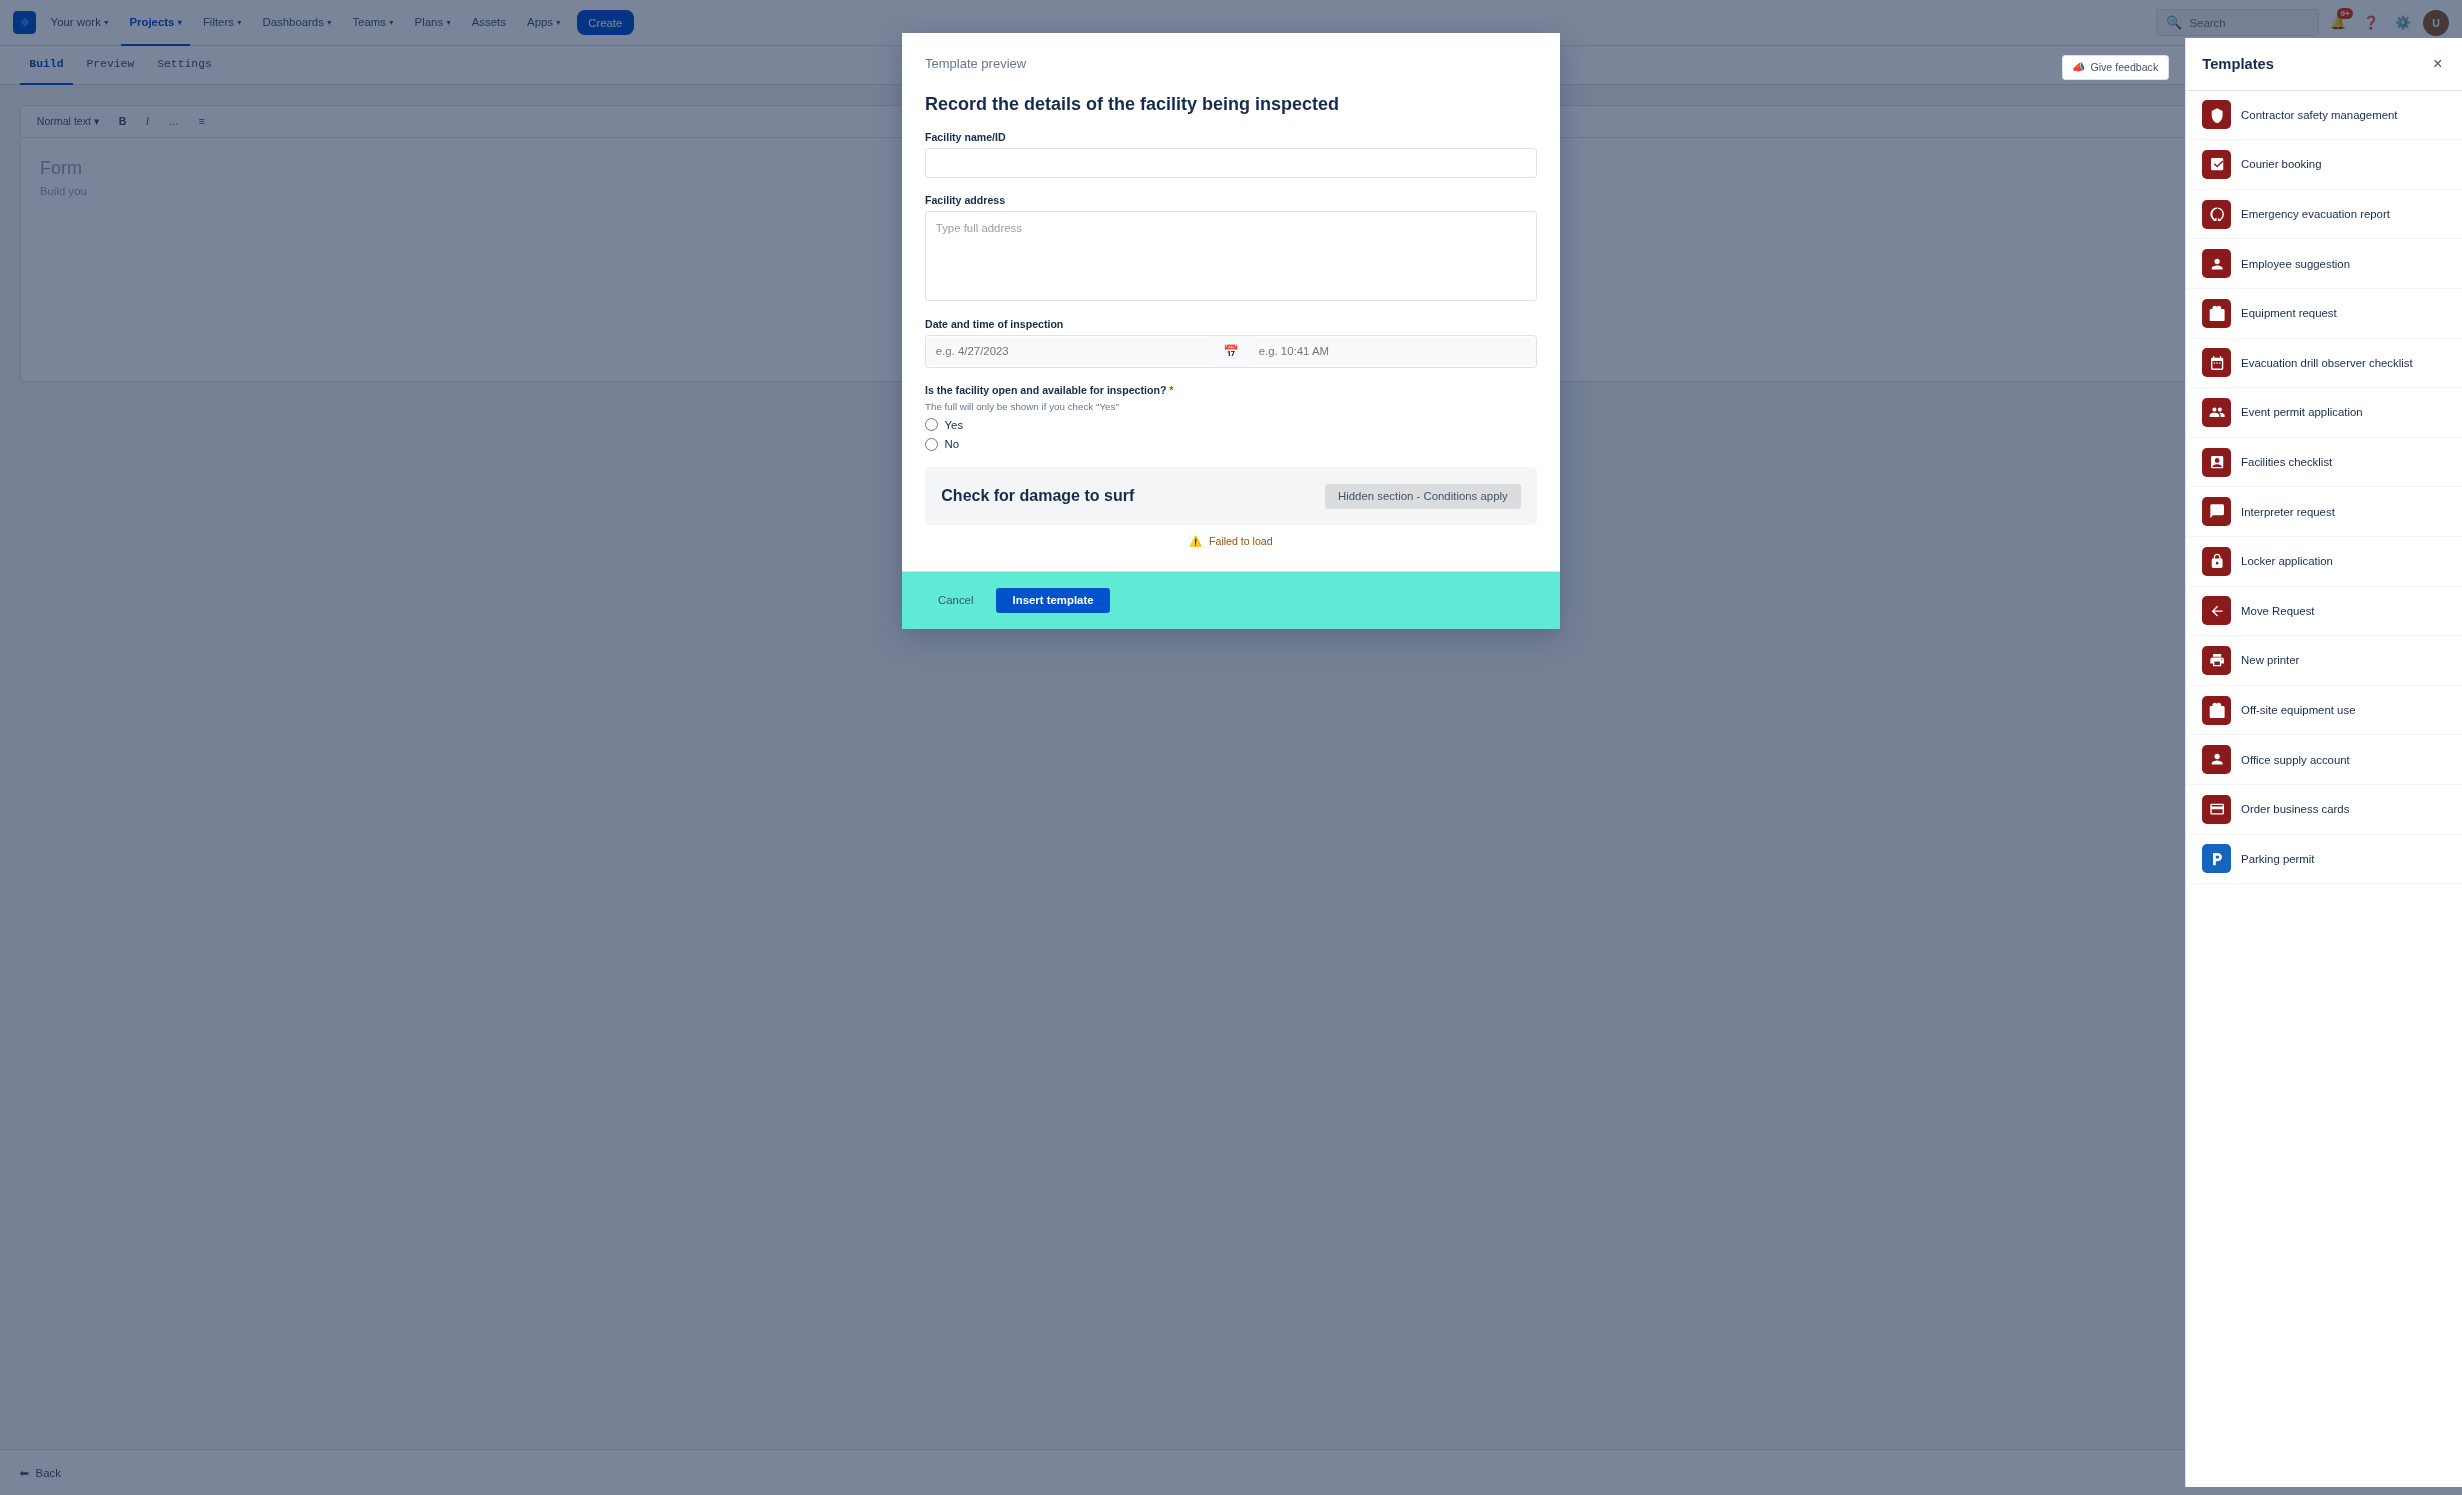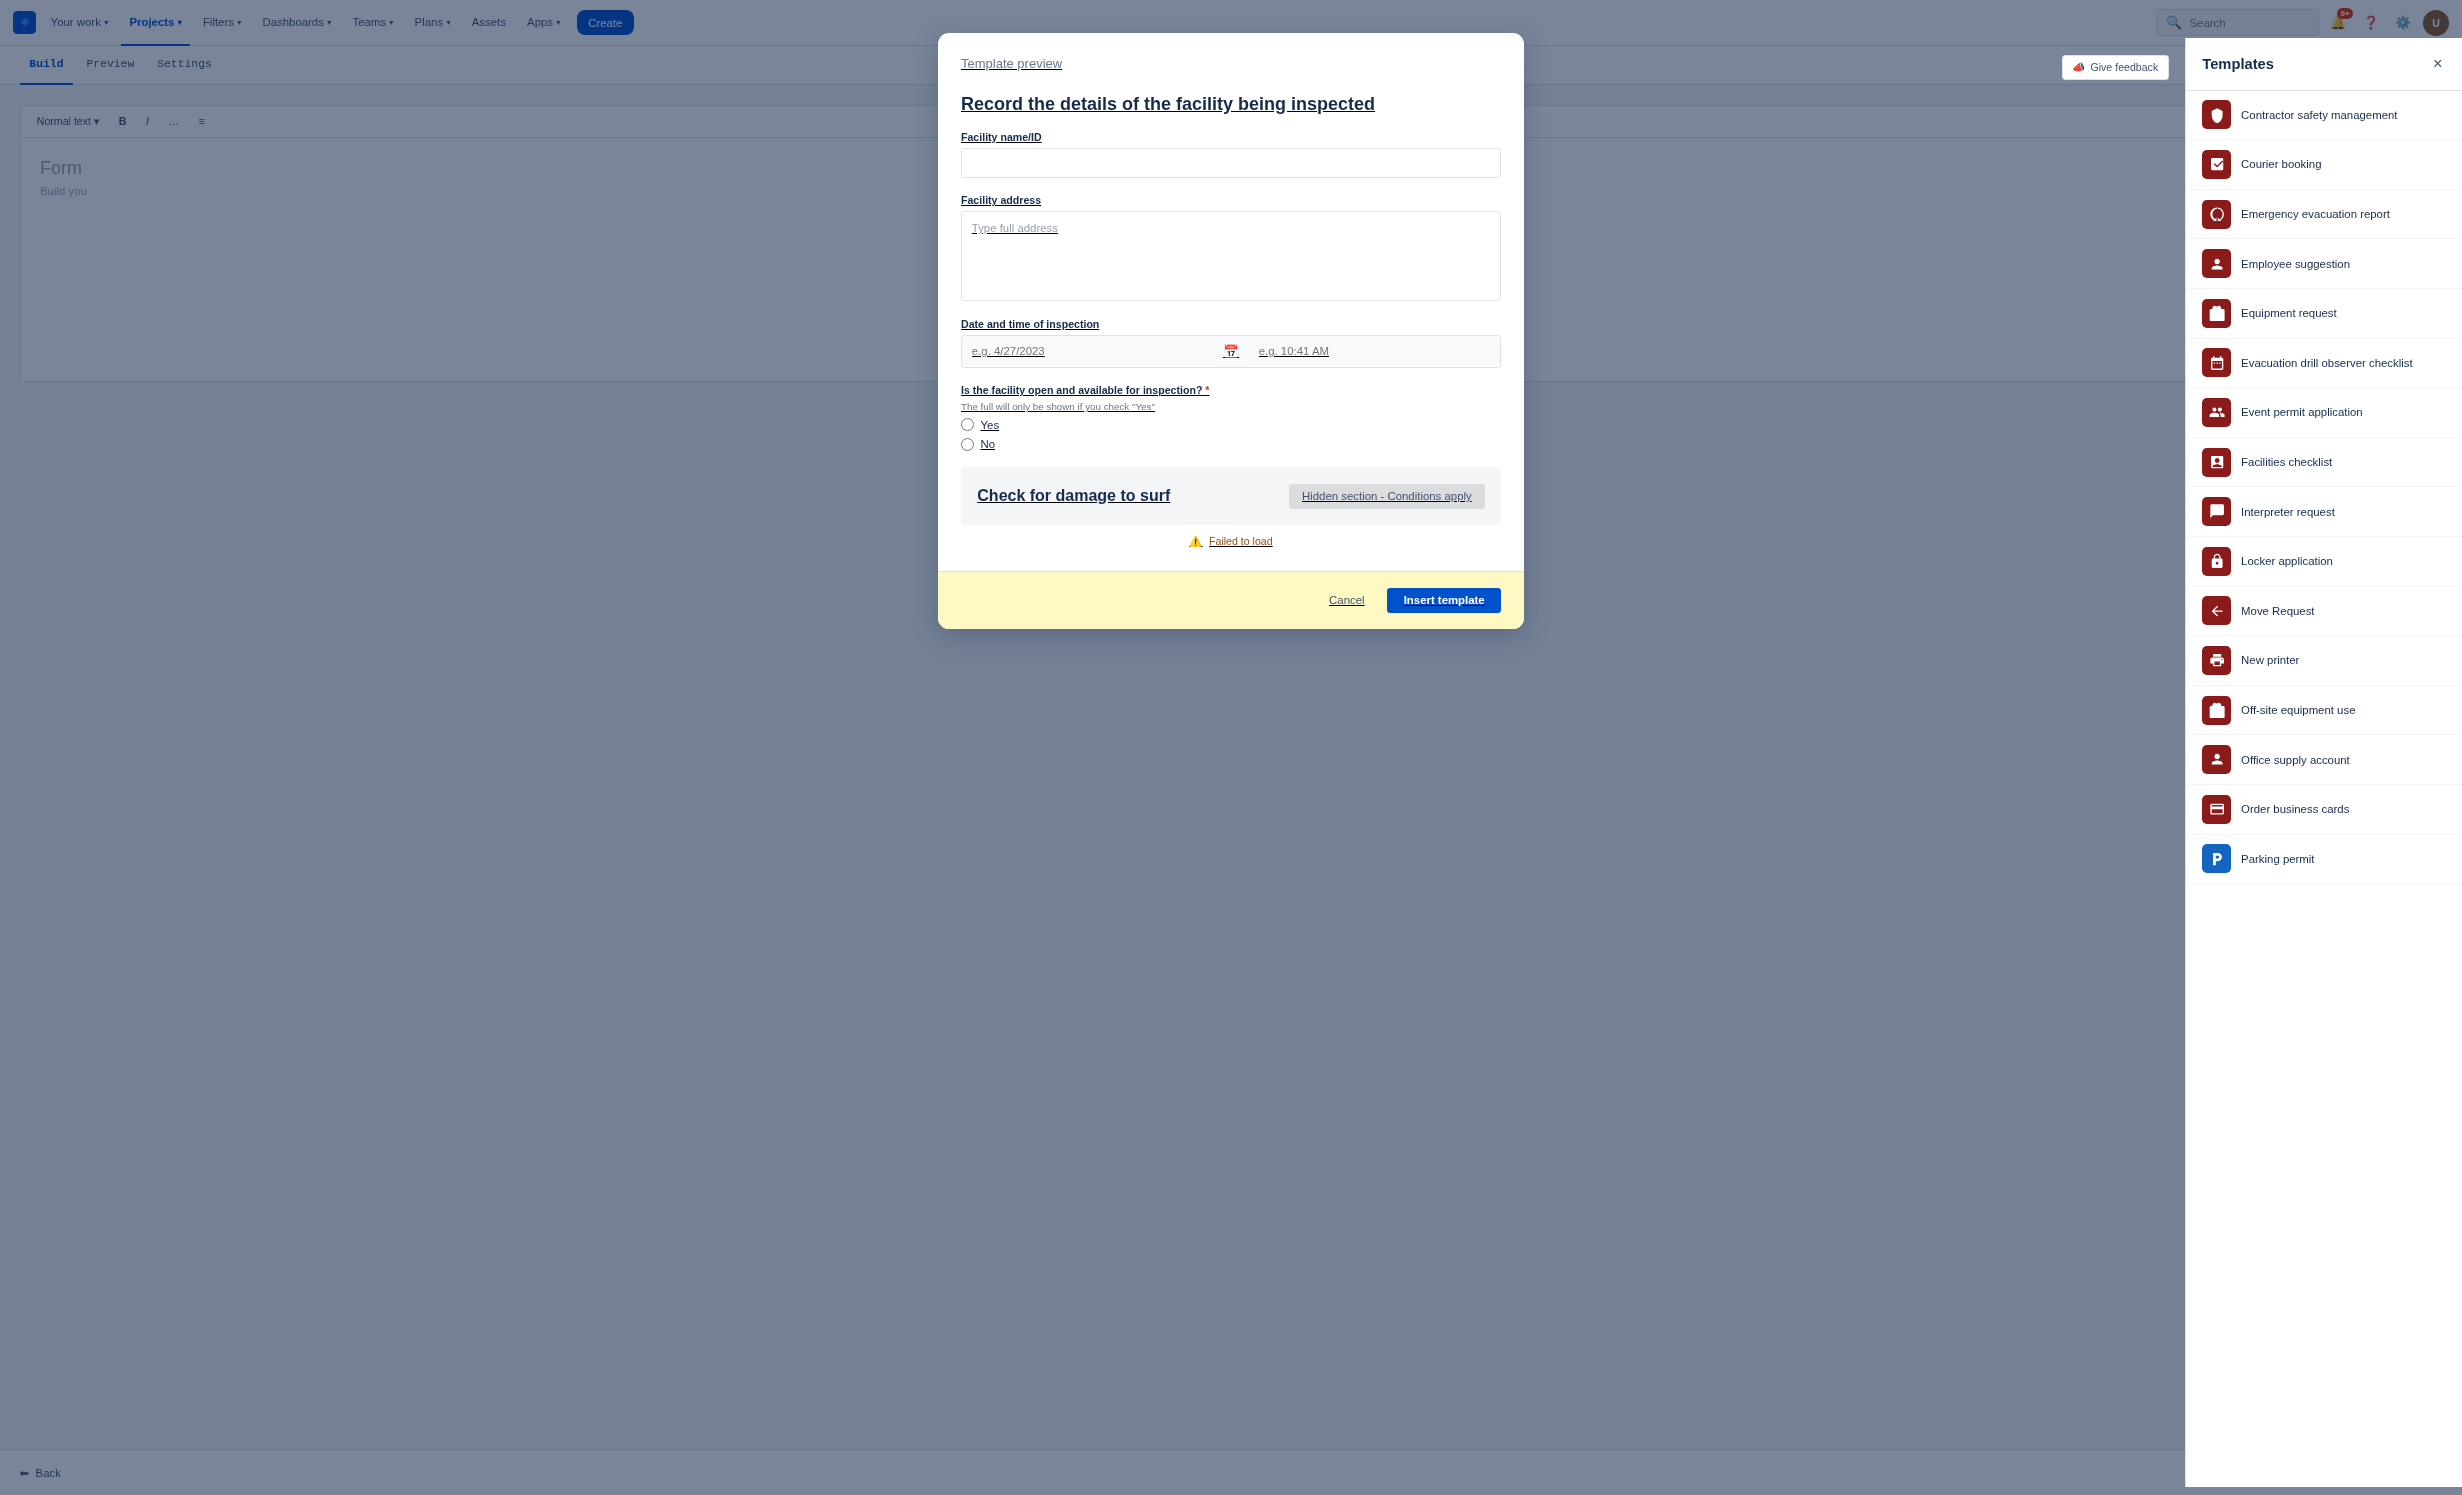--- a/index.html
+++ b/index.html
@@ -119,24 +119,23 @@
     
     .give-feedback-btn {
       position: fixed; top: 55px; right: 293px; z-index: 102;
       display: flex; align-items: center; gap: 4.9px; padding: 4.9px 9.8px;
       background: #fff; border: 0.8px solid #dfe1e6; border-radius: 3.3px;
       font-size: 10.6px; color: #42526e; cursor: pointer;
     }
 
     
     .modal {
-      background: #fff; border-radius: 11px; width: 586px; max-height: 80vh;
+      background: #fff; border-radius: 0; width: 658px; max-height: 80vh;
       overflow-y: auto; z-index: 200; box-shadow: 0 6.5px 26px rgba(9,30,66,0.25);
       position: relative;
-      text-decoration: underline;
     }
     .modal-header { padding: 23px 23px 16.3px; }
     .modal-header-title { font-size: 13px; font-weight: 500; color: #6b778c; margin-bottom: 6.5px; }
     .modal-content { padding: 0 23px 23px; }
     .modal-section-title { font-size: 18px; font-weight: 700; color: #172b4d; margin-bottom: 16.3px; }
     .form-field { margin-bottom: 16.3px; }
     .field-label { font-size: 10.6px; font-weight: 600; color: #172b4d; margin-bottom: 4.9px; display: block; }
     .field-required { color: #de350b; }
     .text-input {
       width: 100%; border: 0.8px solid #dfe1e6; border-radius: 3.3px; padding: 8.1px 9.8px;
@@ -168,22 +167,22 @@
       background: rgba(0,0,0,0.1); padding: 6.5px 13px; border-radius: 3.3px;
       font-size: 11.4px; color: #42526e; font-weight: 500;
     }
     .failed-load {
       display: flex; align-items: center; justify-content: center; gap: 6.5px;
       color: #974f0c; font-size: 10.6px; margin-top: 9.8px;
     }
 
     
     .modal-footer {
-      display: flex; align-items: center; justify-content: flex-end; gap: 9.8px;
-      padding: 16.3px 23px; border-top: 0.8px solid #dfe1e6; position: sticky; bottom: 0; background: #fef9c3;
+      display: flex; align-items: center; gap: 9.8px;
+      padding: 16.3px 23px; border-top: 0.8px solid #dfe1e6; position: sticky; bottom: 0; background: #5eead4;
     }
     .btn-cancel {
       padding: 6.5px 13px; background: none; border: none; font-size: 11.4px; color: #42526e; cursor: pointer; border-radius: 3.3px;
     }
     .btn-insert {
       padding: 6.5px 16.3px; background: #0052cc; color: #fff; border: none;
       border-radius: 3.3px; font-size: 11.4px; font-weight: 600; cursor: pointer;
     }
   </style>
 </head>

